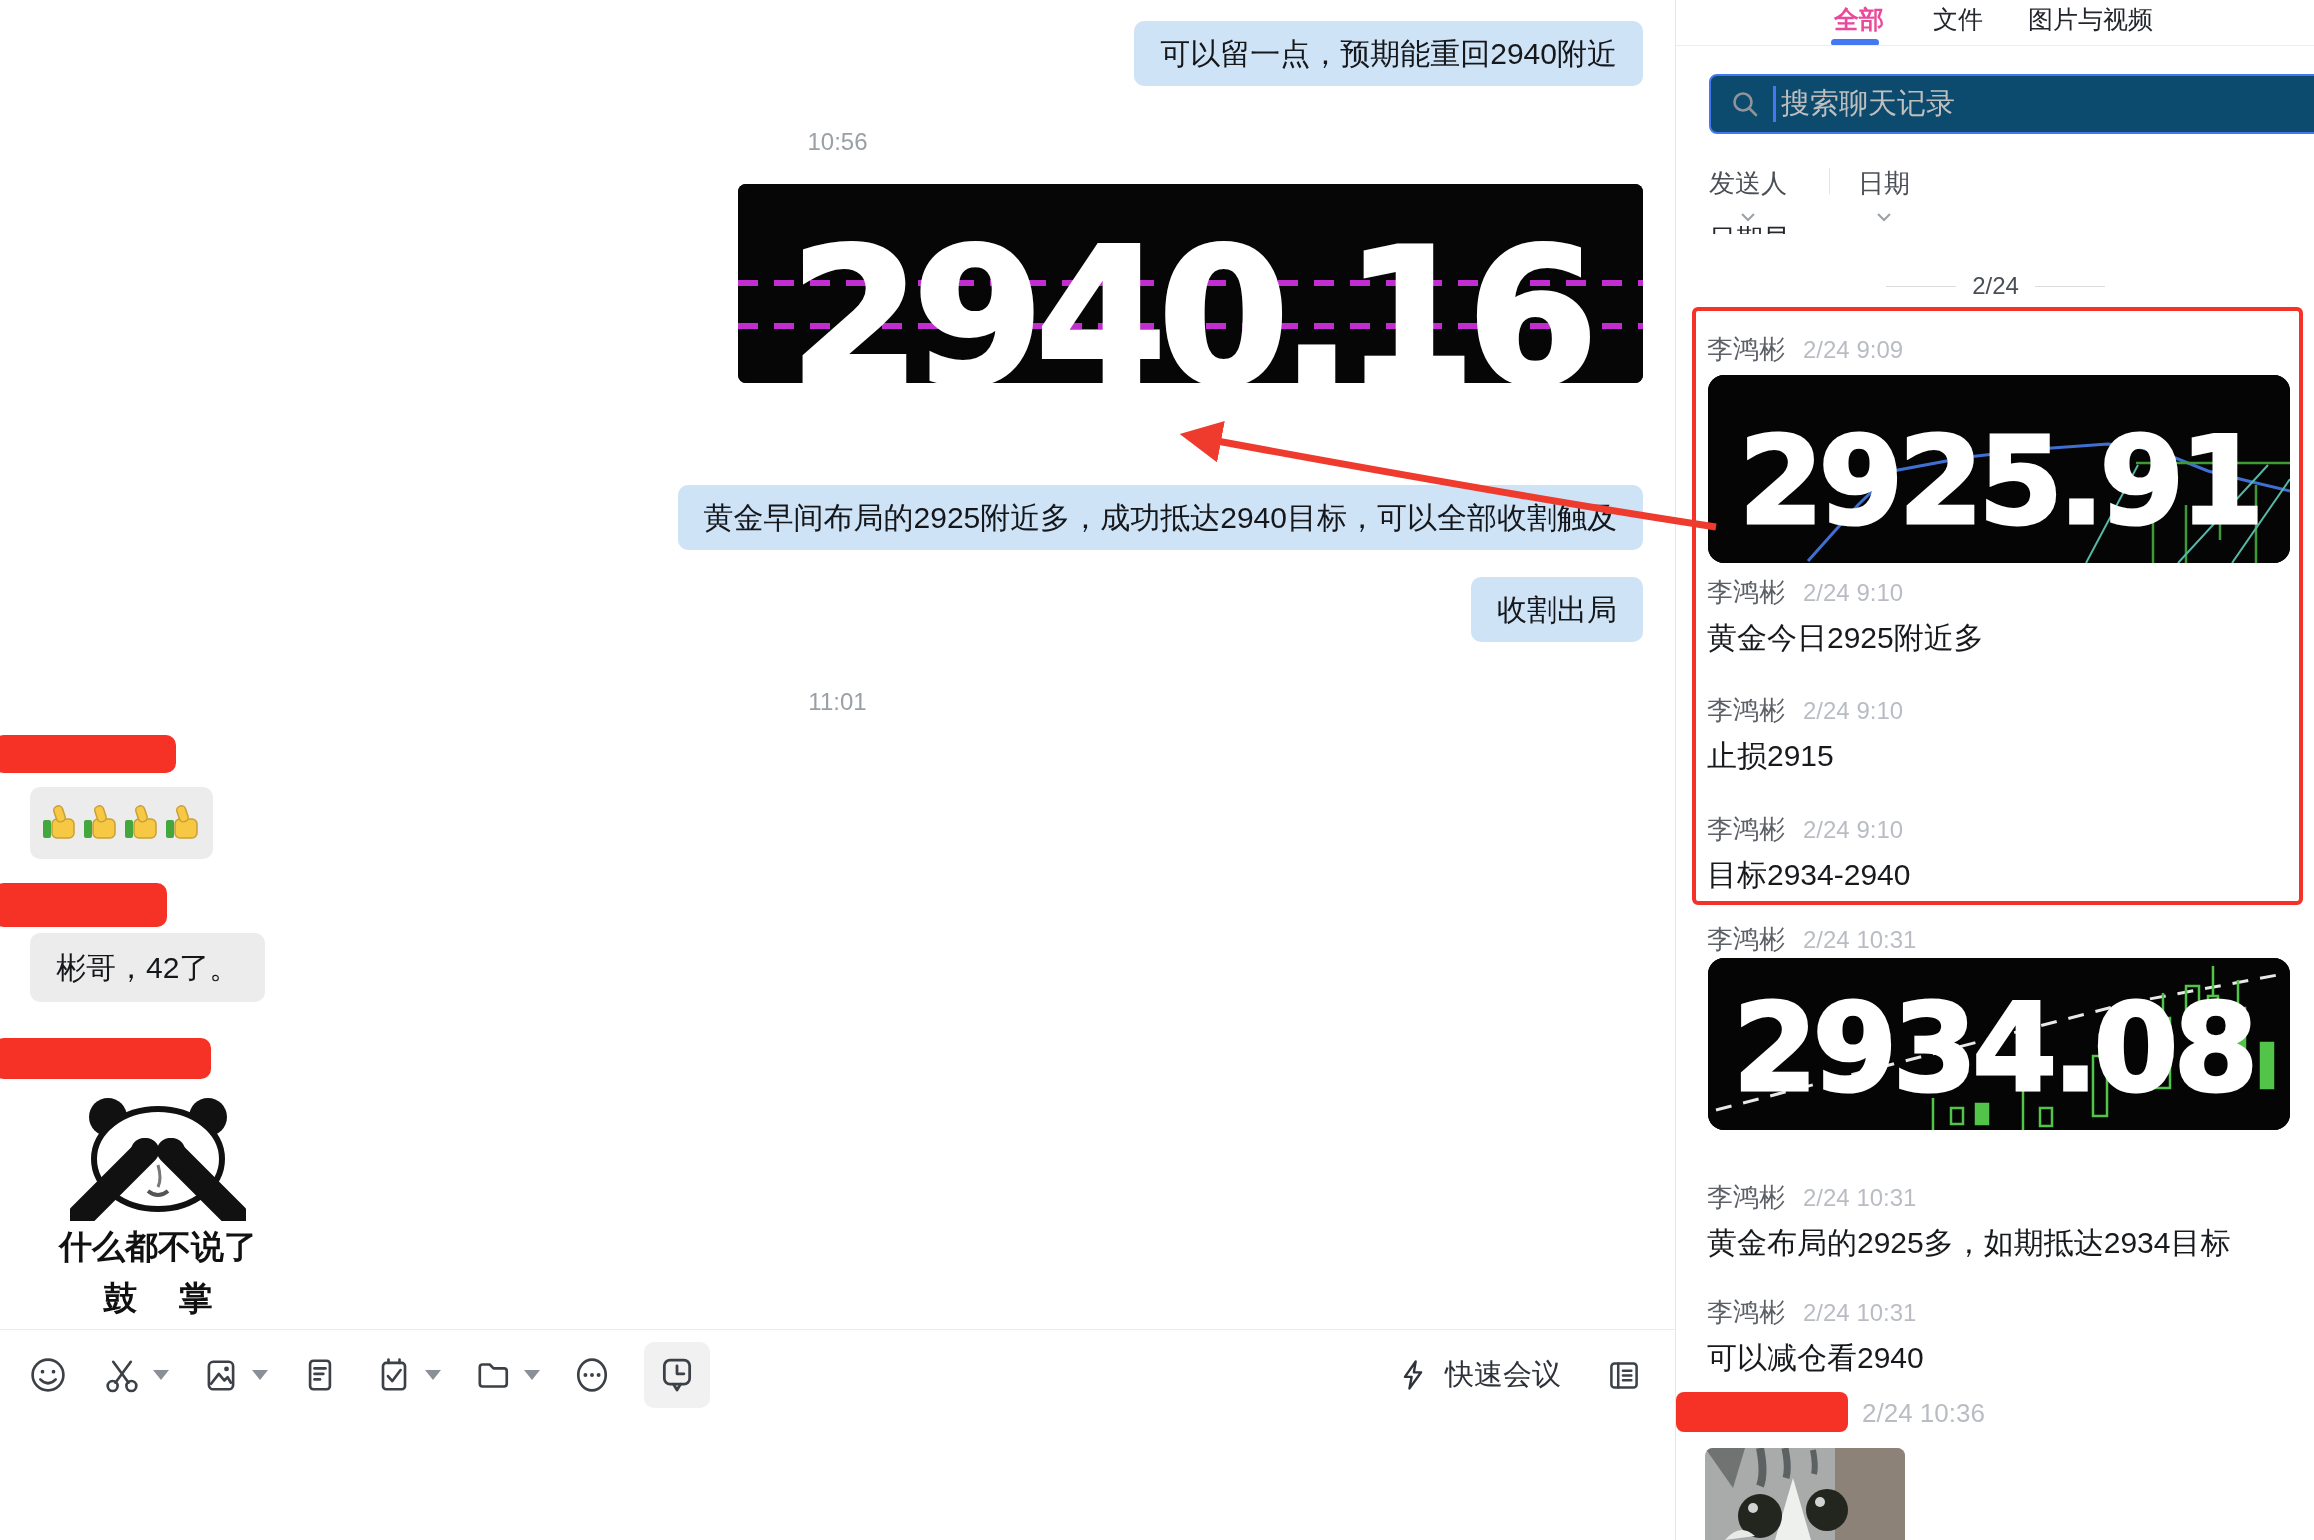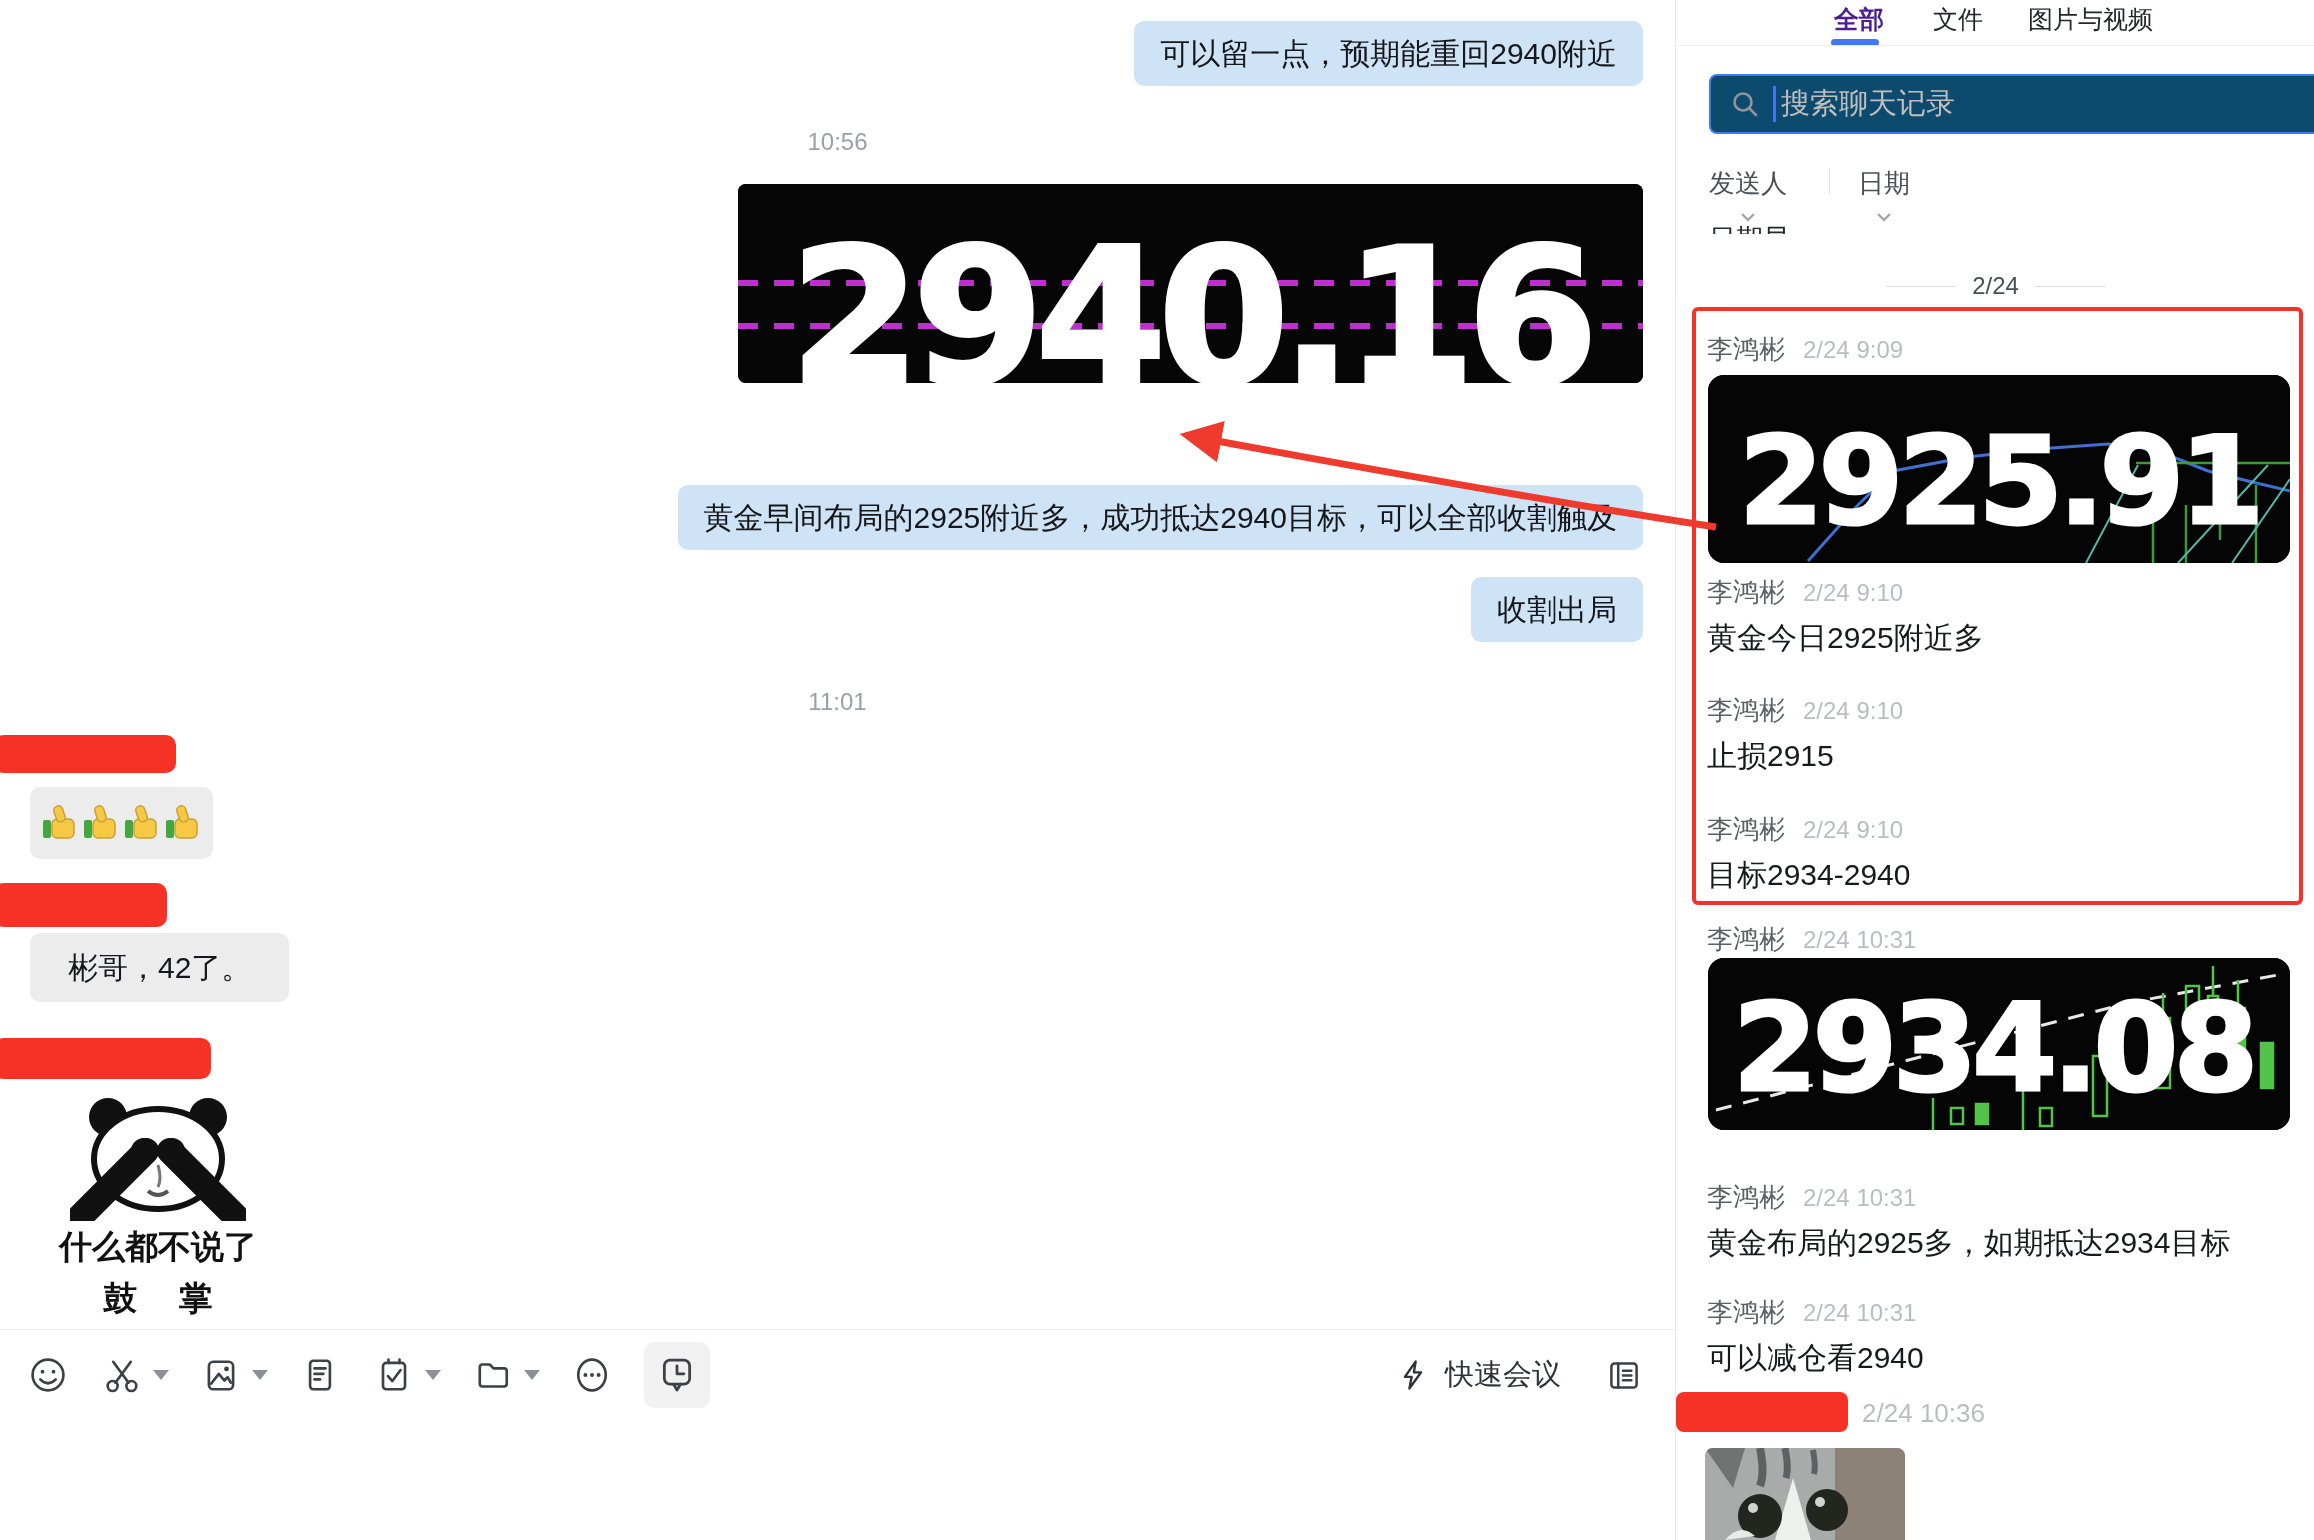--- a/index.html
+++ b/index.html
@@ -2,21 +2,21 @@
 <html><head>
 <meta charset="utf-8">
 <style>
   html,body{margin:0;padding:0;background:#fff;}
   .page{position:relative;width:2314px;height:1540px;background:#fff;overflow:hidden;
         font-family:"Liberation Sans","DejaVu Sans",sans-serif;color:#17191c;}
   
   .chat{position:absolute;left:0;top:0;width:1675px;height:1540px;}
   .bubble{position:absolute;border-radius:10px;font-size:30px;line-height:1.1;white-space:nowrap;}
   .sent{background:#cfe3f7;color:#15171a;padding:16px 26px;}
-  .recv{background:#ececec;color:#15171a;padding:18px 38px;}
+  .recv{background:#ececec;color:#15171a;padding:18px 26px;}
   .b-top{right:32px;top:21px;}
   .b-mid{right:32px;top:485px;}
   .b-small{right:32px;top:577px;}
   .tstamp{position:absolute;left:0;width:1675px;text-align:center;font-size:24px;color:#9aa0a6;}
   .t1{top:128px;} .t2{top:688px;}
   .price-img{position:absolute;border-radius:8px;overflow:hidden;background:#060606;}
   .img-main{left:738px;top:184px;width:905px;height:199px;}
   .redact{position:absolute;background:#f63227;border-radius:10px;}
   .r1{left:-6px;top:735px;width:182px;height:38px;}
   .r2{left:-6px;top:883px;width:173px;height:44px;}
@@ -31,21 +31,21 @@
            display:flex;align-items:center;padding-left:26px;box-sizing:border-box;}
   .tool{display:flex;align-items:center;gap:9px;margin-right:30px;}
   .caret{width:0;height:0;border-left:8px solid transparent;border-right:8px solid transparent;border-top:10px solid #8a8f98;}
   .hist-bg{width:66px;height:66px;background:#f1f1f1;border-radius:10px;display:flex;align-items:center;justify-content:center;margin-right:0;}
   .tool-spacer{flex:1;}
   .quick{display:flex;align-items:center;gap:14px;font-size:29px;color:#2e323a;margin-right:42px;}
   .panel-toggle{margin-right:30px;display:flex;align-items:center;}
   
   .panel{position:absolute;left:1675px;top:0;width:639px;height:1540px;border-left:1px solid #e7e7e7;box-sizing:border-box;background:#fff;}
   .tab{position:absolute;top:3px;font-size:25px;color:#23262b;font-weight:500;}
-  .tab.active{color:#4c1d95;font-weight:600;}
+  .tab.active{color:#ec4899;font-weight:600;}
   .tab-underline{position:absolute;left:155px;top:39px;width:48px;height:7px;border-radius:4px;background:#4478f2;}
   .tabs-hairline{position:absolute;left:0;top:45px;width:639px;height:1px;background:#ededed;}
   .searchbox{position:absolute;left:33px;top:74px;width:687px;height:60px;border:2px solid #4478f2;border-radius:8px;
              display:flex;align-items:center;box-sizing:border-box;background:#0c4a6e;}
   .cursorbar{width:3px;height:36px;background:#4478f2;margin-left:12px;}
   .placeholder{font-size:29px;color:#bfbfbf;margin-left:5px;}
   .filter{position:absolute;top:166px;display:flex;align-items:center;gap:10px;font-size:26px;color:#4b4f56;flex-direction:column;}
   .f1{left:33px;} .f2{left:182px;}
   .vdiv{position:absolute;left:153px;top:168px;width:1px;height:26px;background:#e4e4e4;}
   .clipped{position:absolute;left:33px;top:221px;width:420px;height:13px;overflow:hidden;}

